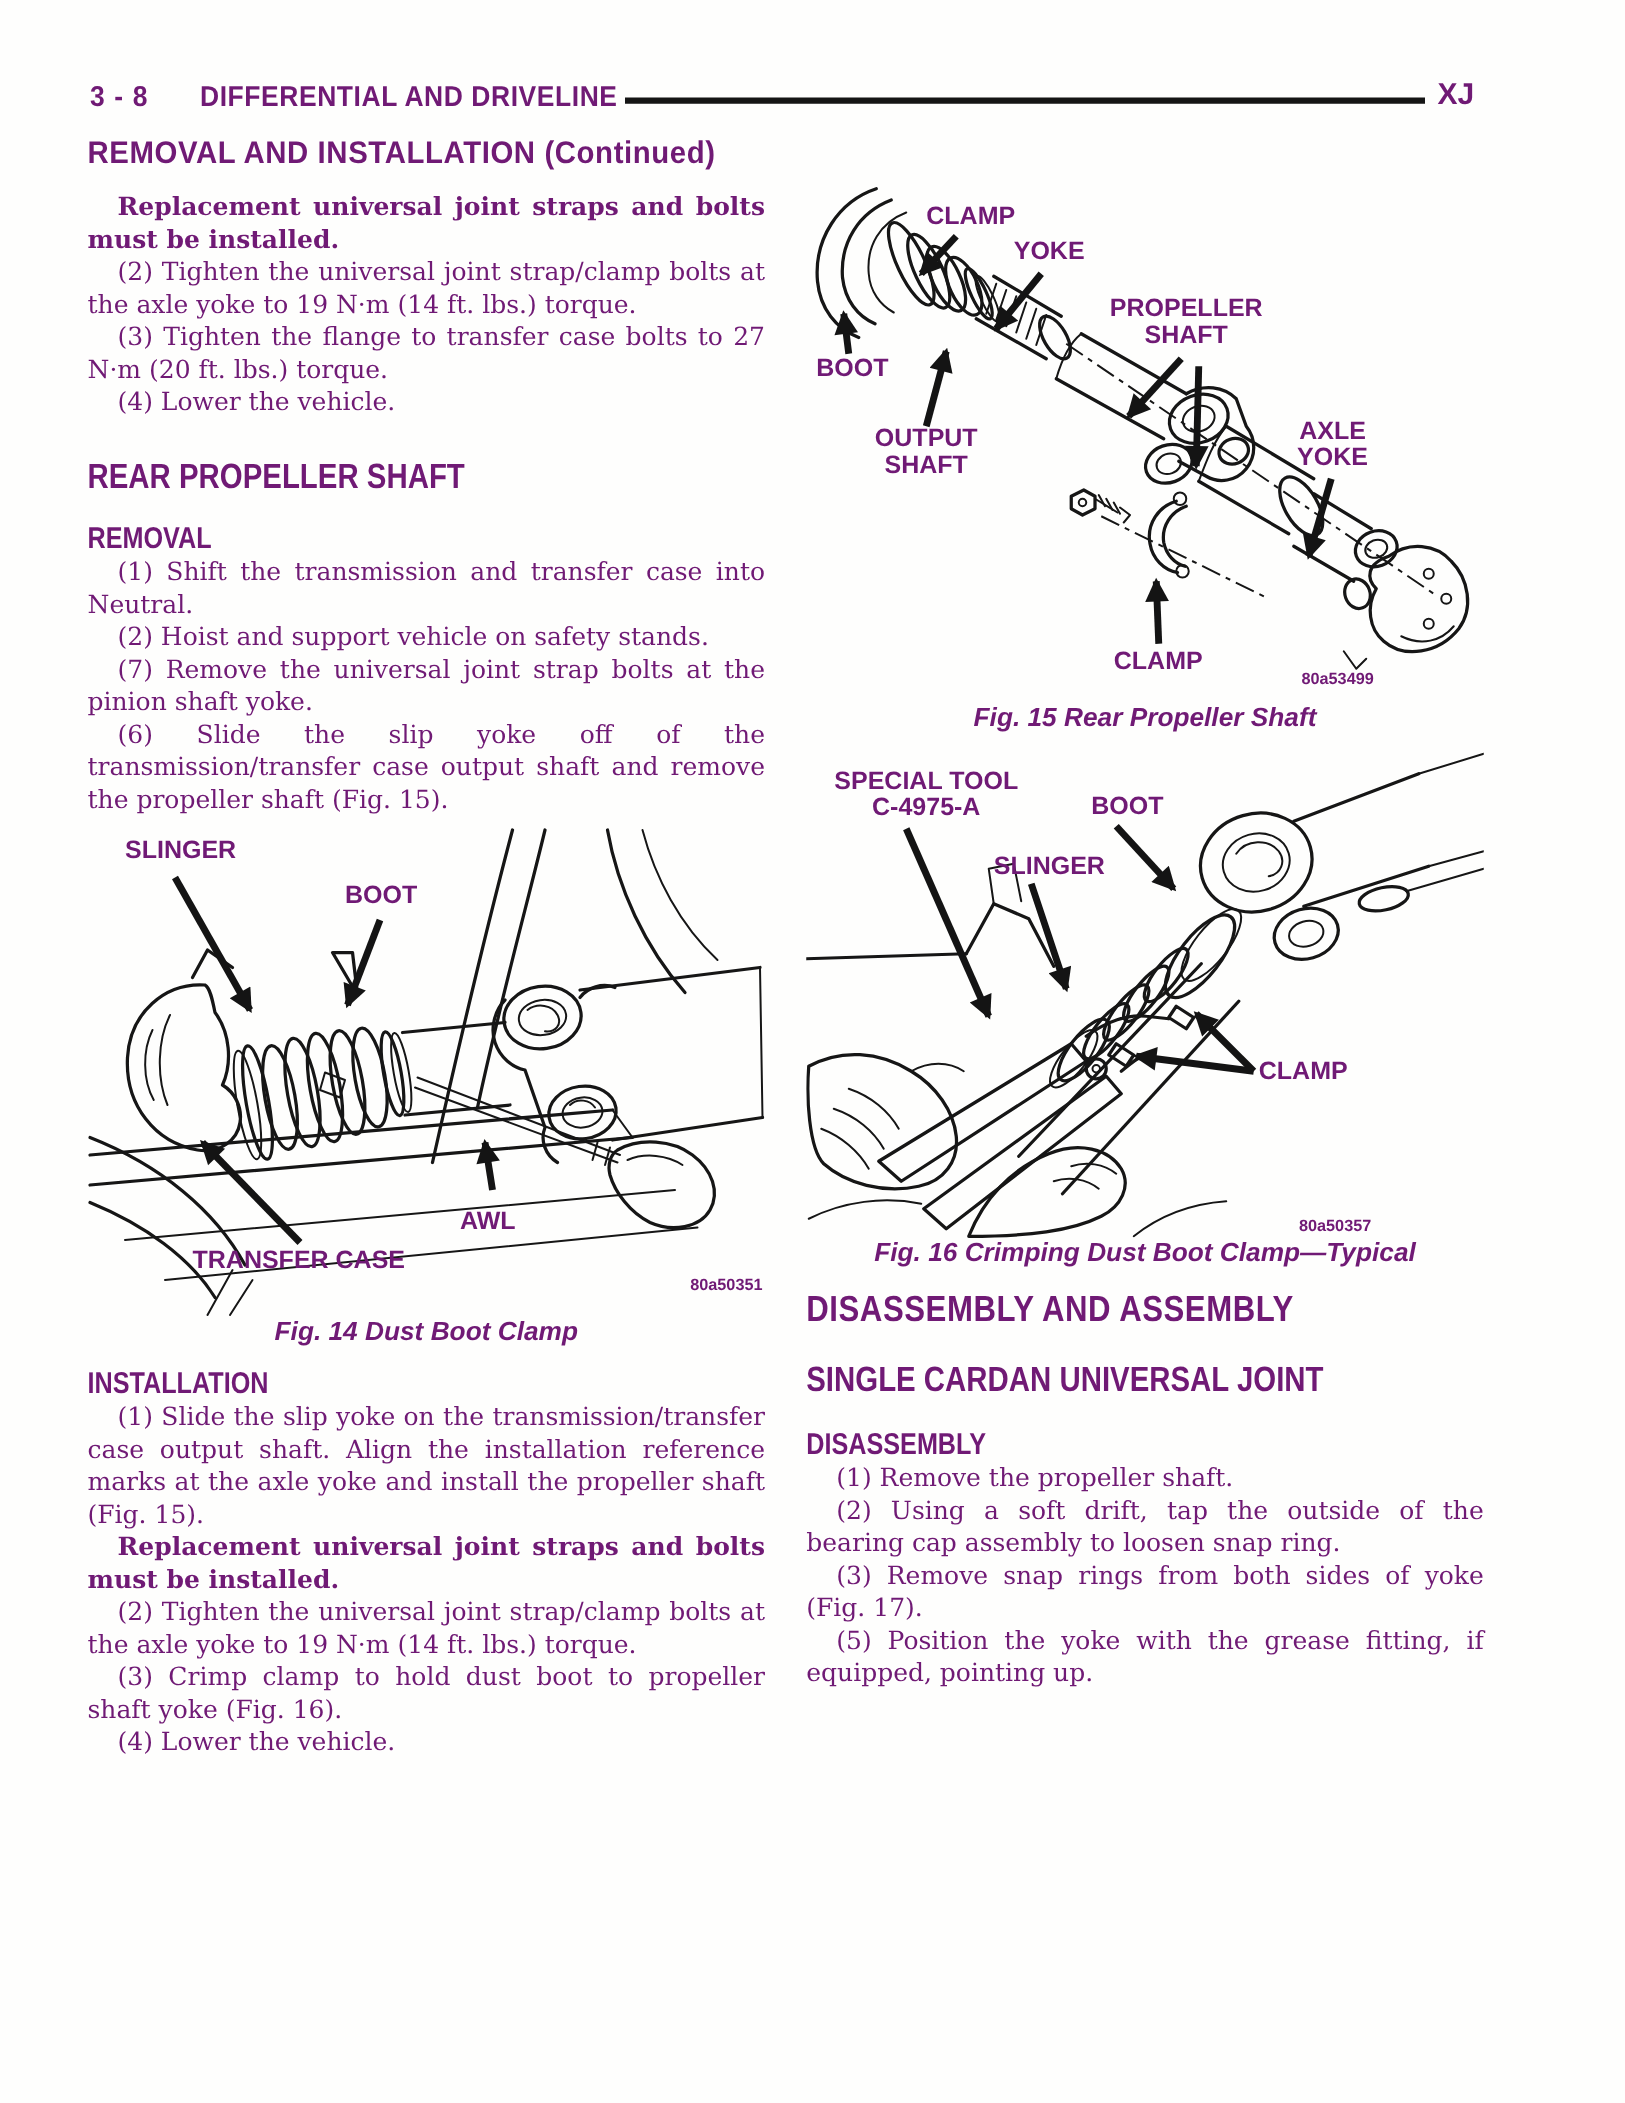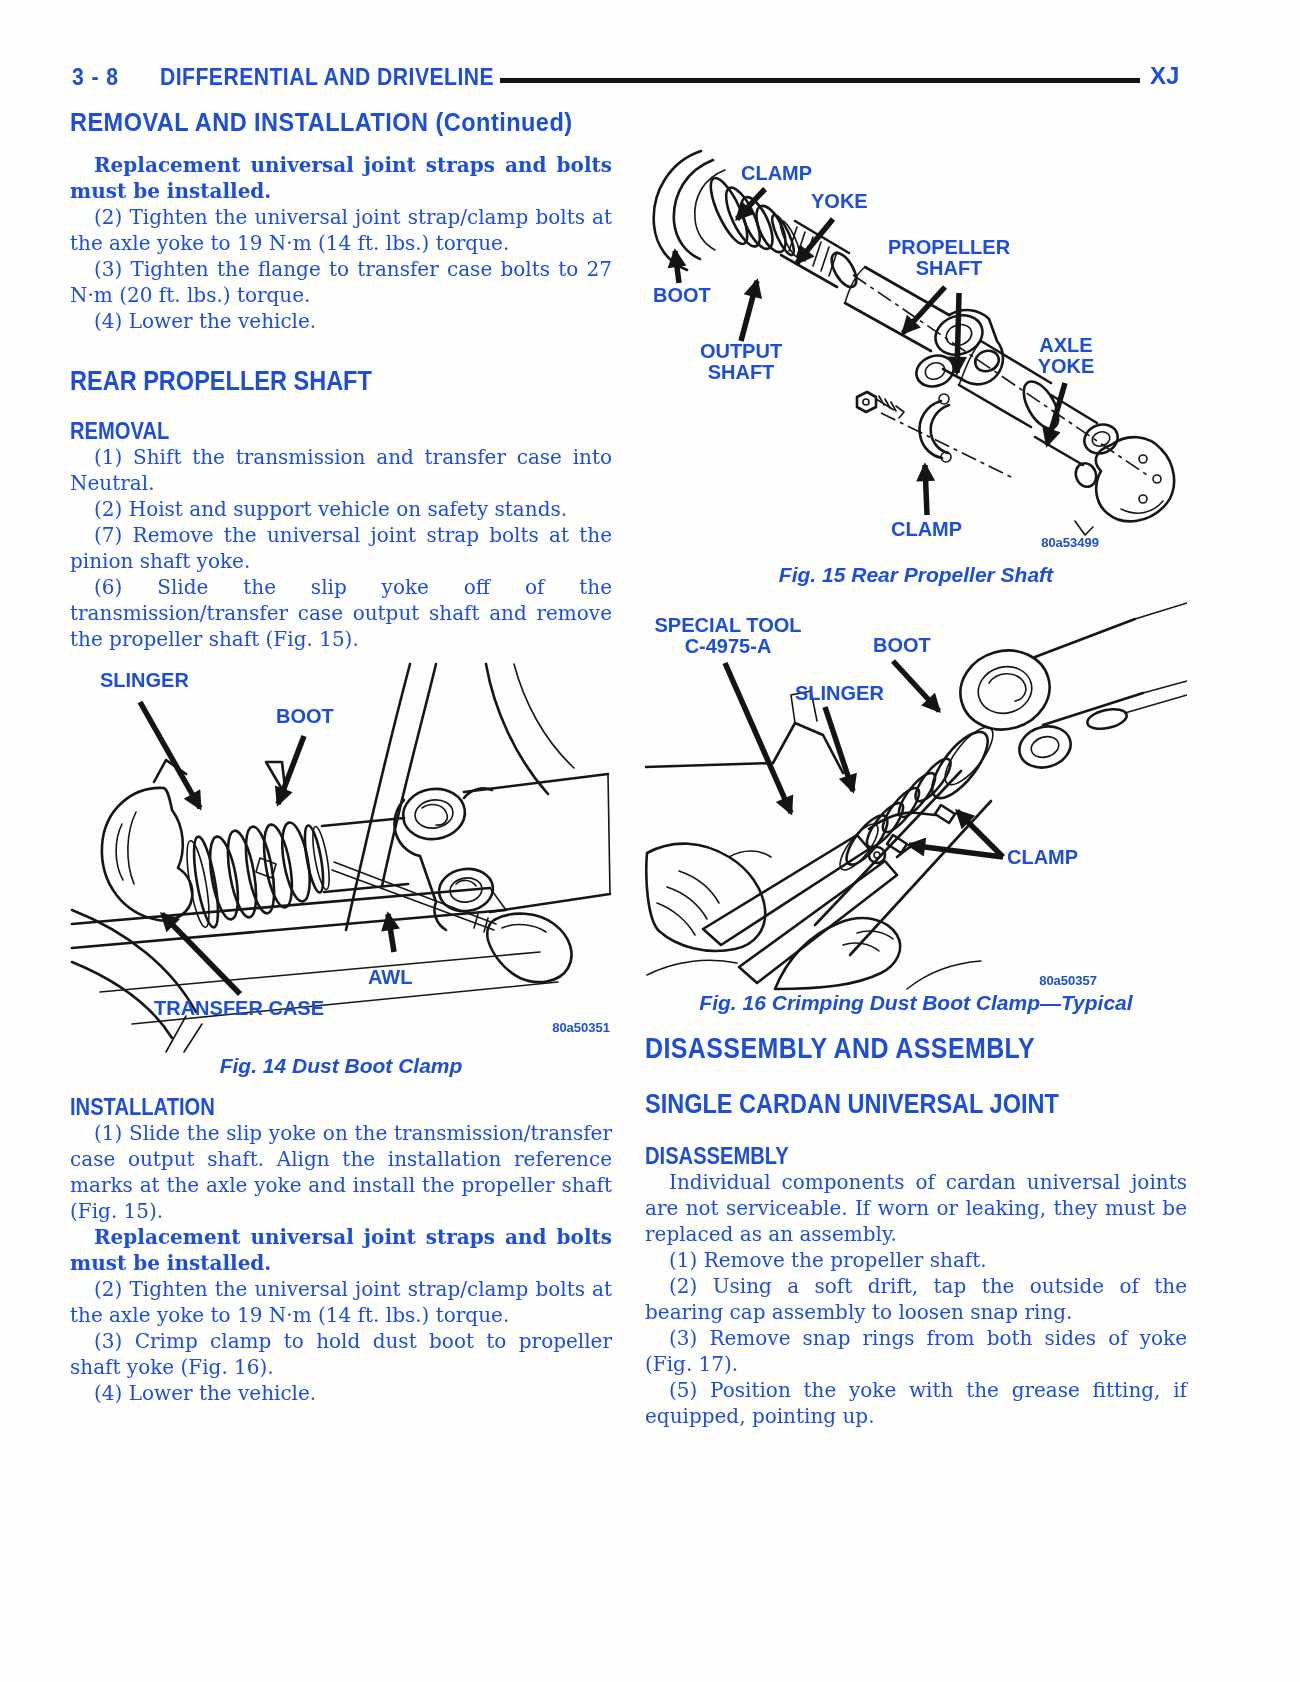--- a/index.html
+++ b/index.html
@@ -1,16 +1,16 @@
 <!DOCTYPE html>
 <html><head>
 <meta charset="utf-8">
 <style>
   html,body{margin:0;padding:0;background:#e8e8e8;}
-  .page{position:relative;width:1300px;height:1682px;background:#fefefd;color:#1d4ed8;
+  .page{position:relative;width:1300px;height:1682px;background:#fefefd;color:#701a75;
         font-family:"DejaVu Serif", serif;overflow:hidden;}
   
   .hdr-num{position:absolute;left:72px;top:64px;font:bold 23px "Liberation Sans",sans-serif;
            letter-spacing:1px;transform:scaleX(.92);transform-origin:left top;}
   .hdr-title{position:absolute;left:160px;top:64px;font:bold 23px "Liberation Sans",sans-serif;
            letter-spacing:.5px;transform:scaleX(.92);transform-origin:left top;}
   .hdr-rule{position:absolute;left:500px;top:78px;width:640px;height:5px;background:#151515;}
   .hdr-model{position:absolute;left:1150px;top:62px;font:bold 24px "Liberation Sans",sans-serif;}
   .cont-head{position:absolute;left:70px;top:108px;font:bold 25px "Liberation Sans",sans-serif;
            letter-spacing:.5px;transform:scaleX(.94);transform-origin:left top;}
@@ -298,31 +298,30 @@
         <path class="ln2" d="M198,350 C210,346 224,348 234,356"></path>
         <path class="ln2" d="M2,380 C30,366 62,362 92,368"></path>
         <path class="ln2" d="M262,394 C282,378 308,368 336,366"></path>
 
         <line class="arrow" x1="80" y1="68" x2="146" y2="218" marker-end="url(#ah16)"></line>
         <line class="arrow" x1="248" y1="66" x2="294" y2="116" marker-end="url(#ah16)"></line>
         <line class="arrow" x1="180" y1="112" x2="208" y2="196" marker-end="url(#ah16)"></line>
         <line class="arrow" x1="358" y1="262" x2="312" y2="216" marker-end="url(#ah16)"></line>
         <line class="arrow" x1="358" y1="262" x2="264" y2="250" marker-end="url(#ah16)"></line>
       </svg>
-      <div class="fig-label" style="left:3px;top:20px;width:160px;">SPECIAL TOOL C-4975-A</div>
+      <div class="fig-label" style="left:16px;top:20px;width:160px;">SPECIAL TOOL C-4975-A</div>
       <div class="fig-label" style="left:228px;top:40px;">BOOT</div>
       <div class="fig-label" style="left:150px;top:88px;">SLINGER</div>
       <div class="fig-label" style="left:362px;top:252px;">CLAMP</div>
       <div class="fig-code" style="right:90px;top:378px;">80a50357</div>
     </div>
     <p class="caption">Fig. 16 Crimping Dust Boot Clamp—Typical</p>
 
     <h2 class="h-big">DISASSEMBLY AND ASSEMBLY</h2>
     <h2 class="h-sec" style="margin-top:26px;">SINGLE CARDAN UNIVERSAL JOINT</h2>
     <h3 class="h-sub" style="margin-top:24px;">DISASSEMBLY</h3>
-    <p>Individual components of cardan universal joints are not serviceable. If worn or leaking, they must be replaced as an assembly.</p>
     <p>(1) Remove the propeller shaft.</p>
     <p>(2) Using a soft drift, tap the outside of the bearing cap assembly to loosen snap ring.</p>
     <p>(3) Remove snap rings from both sides of yoke (Fig. 17).</p>
     <p>(5) Position the yoke with the grease fitting, if equipped, pointing up.</p>
   </div>
 
 </div>
 
 </body></html>

